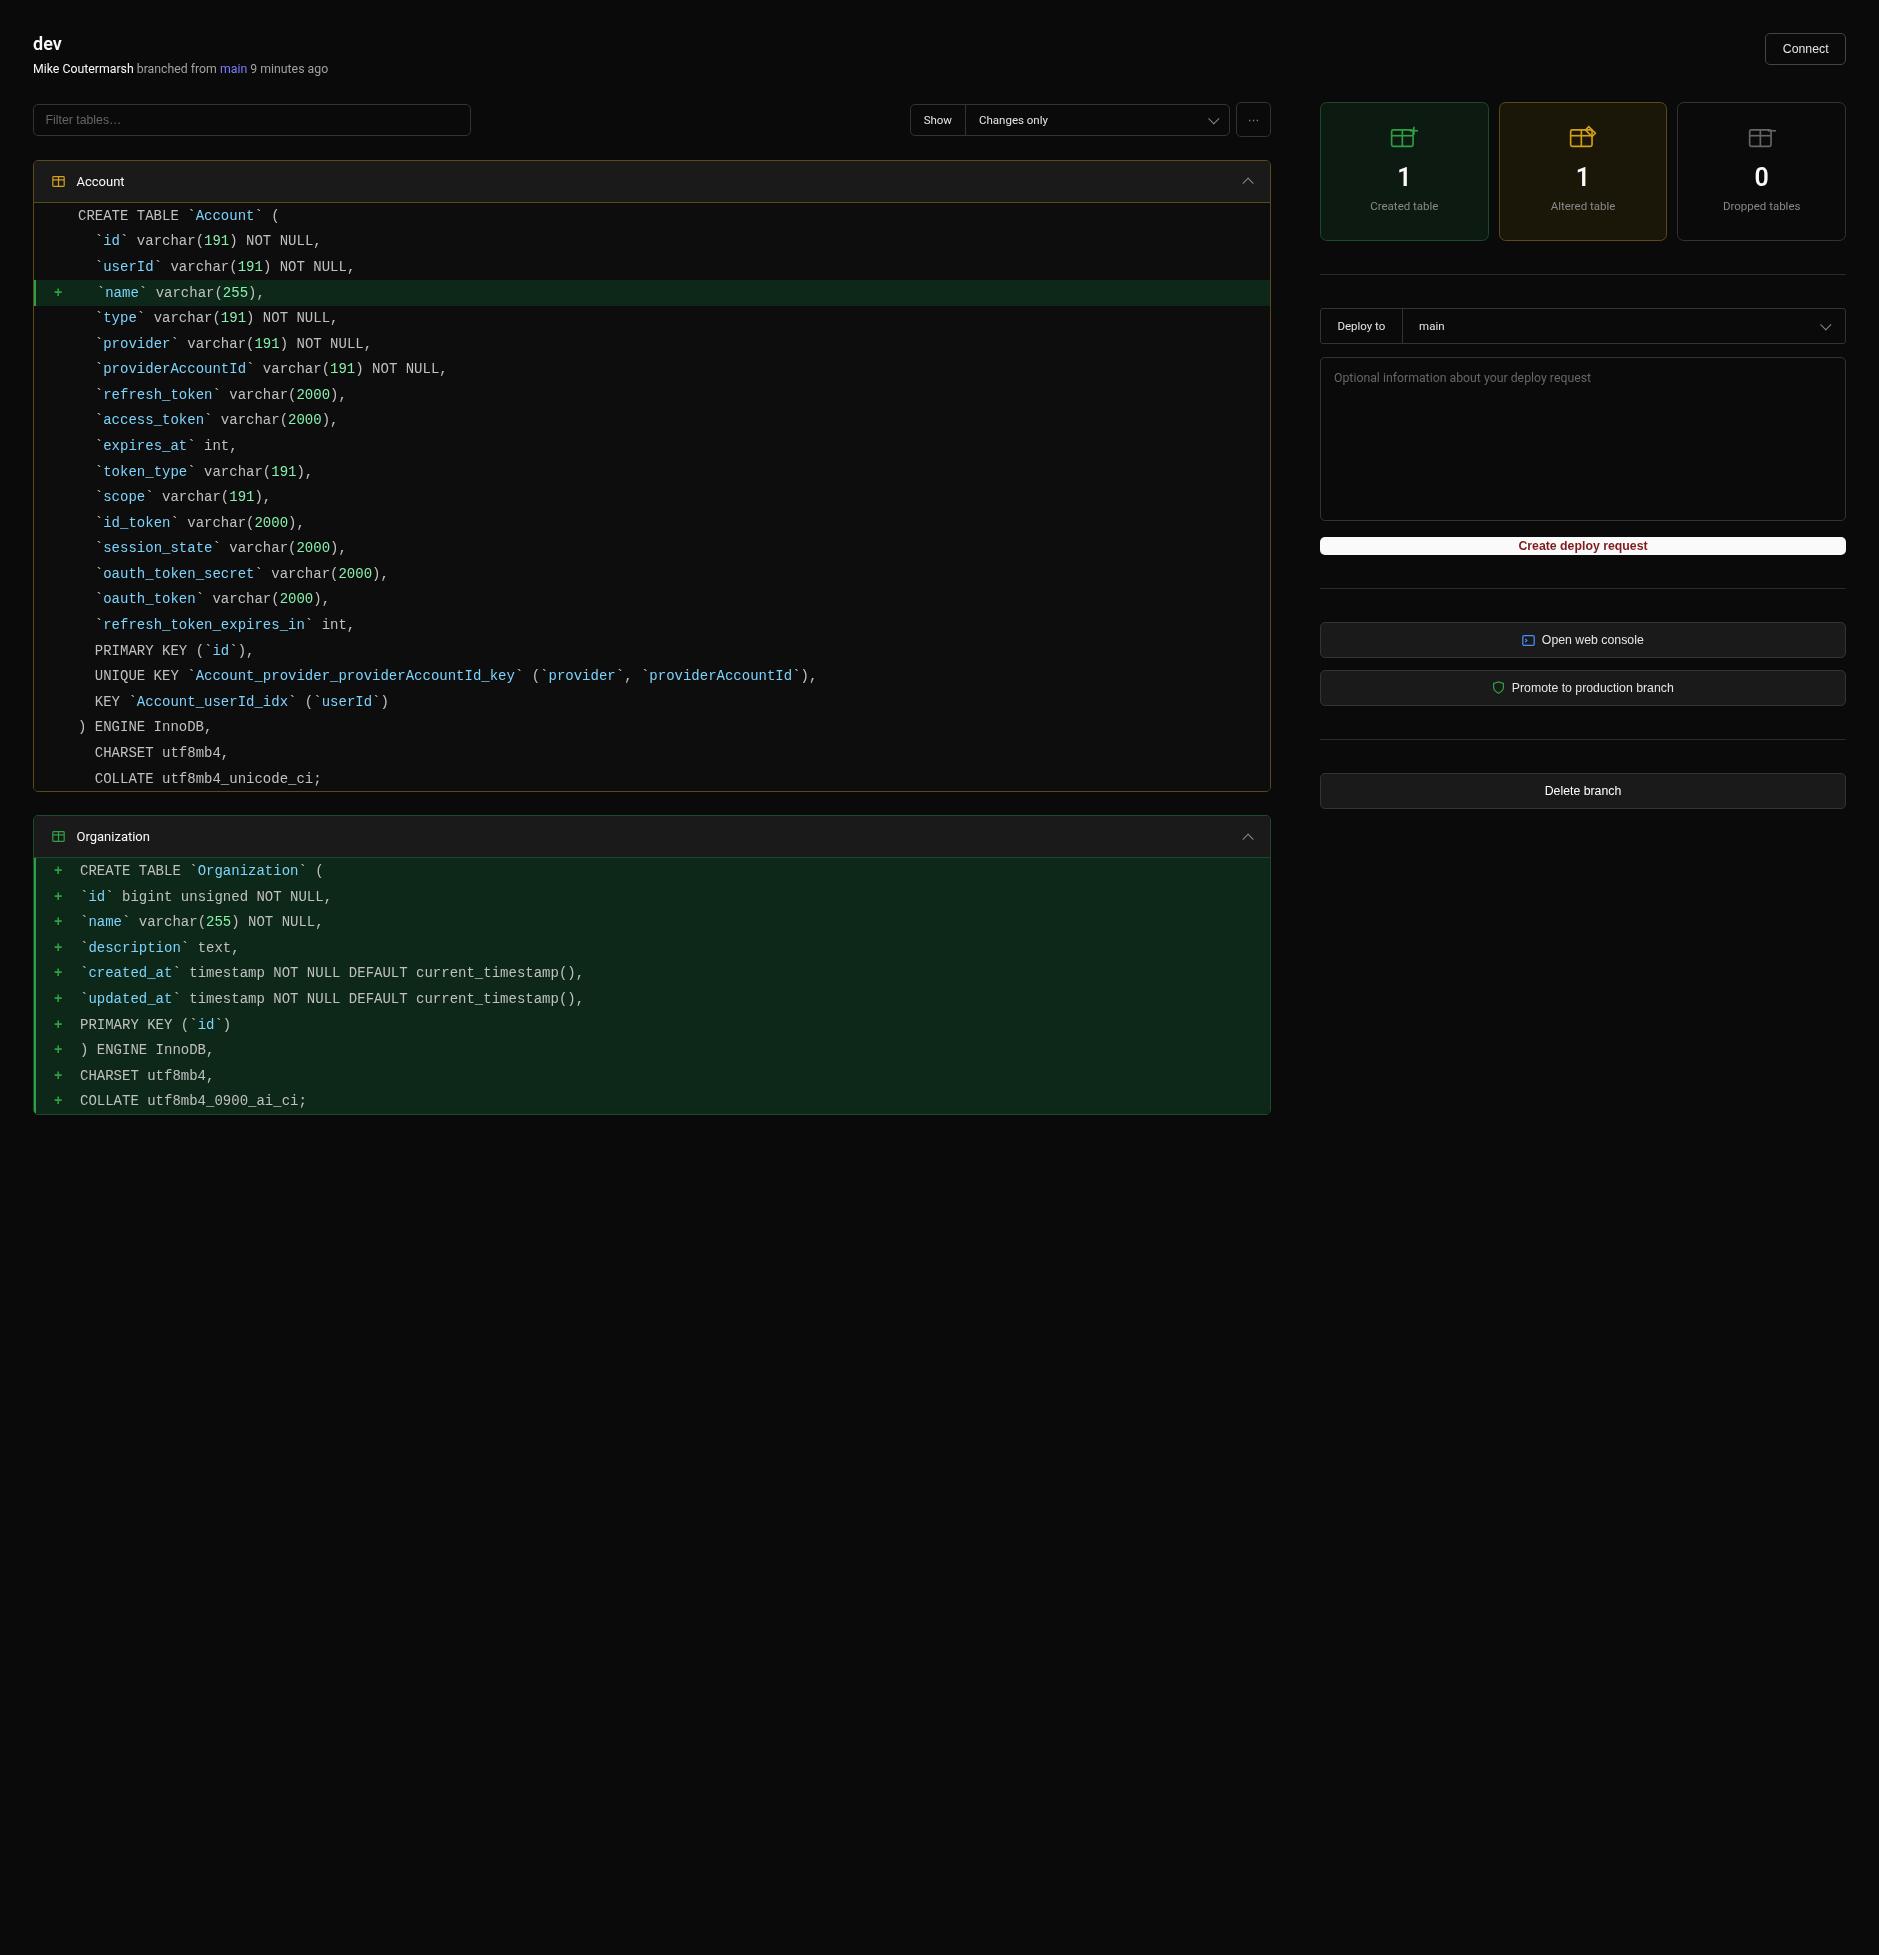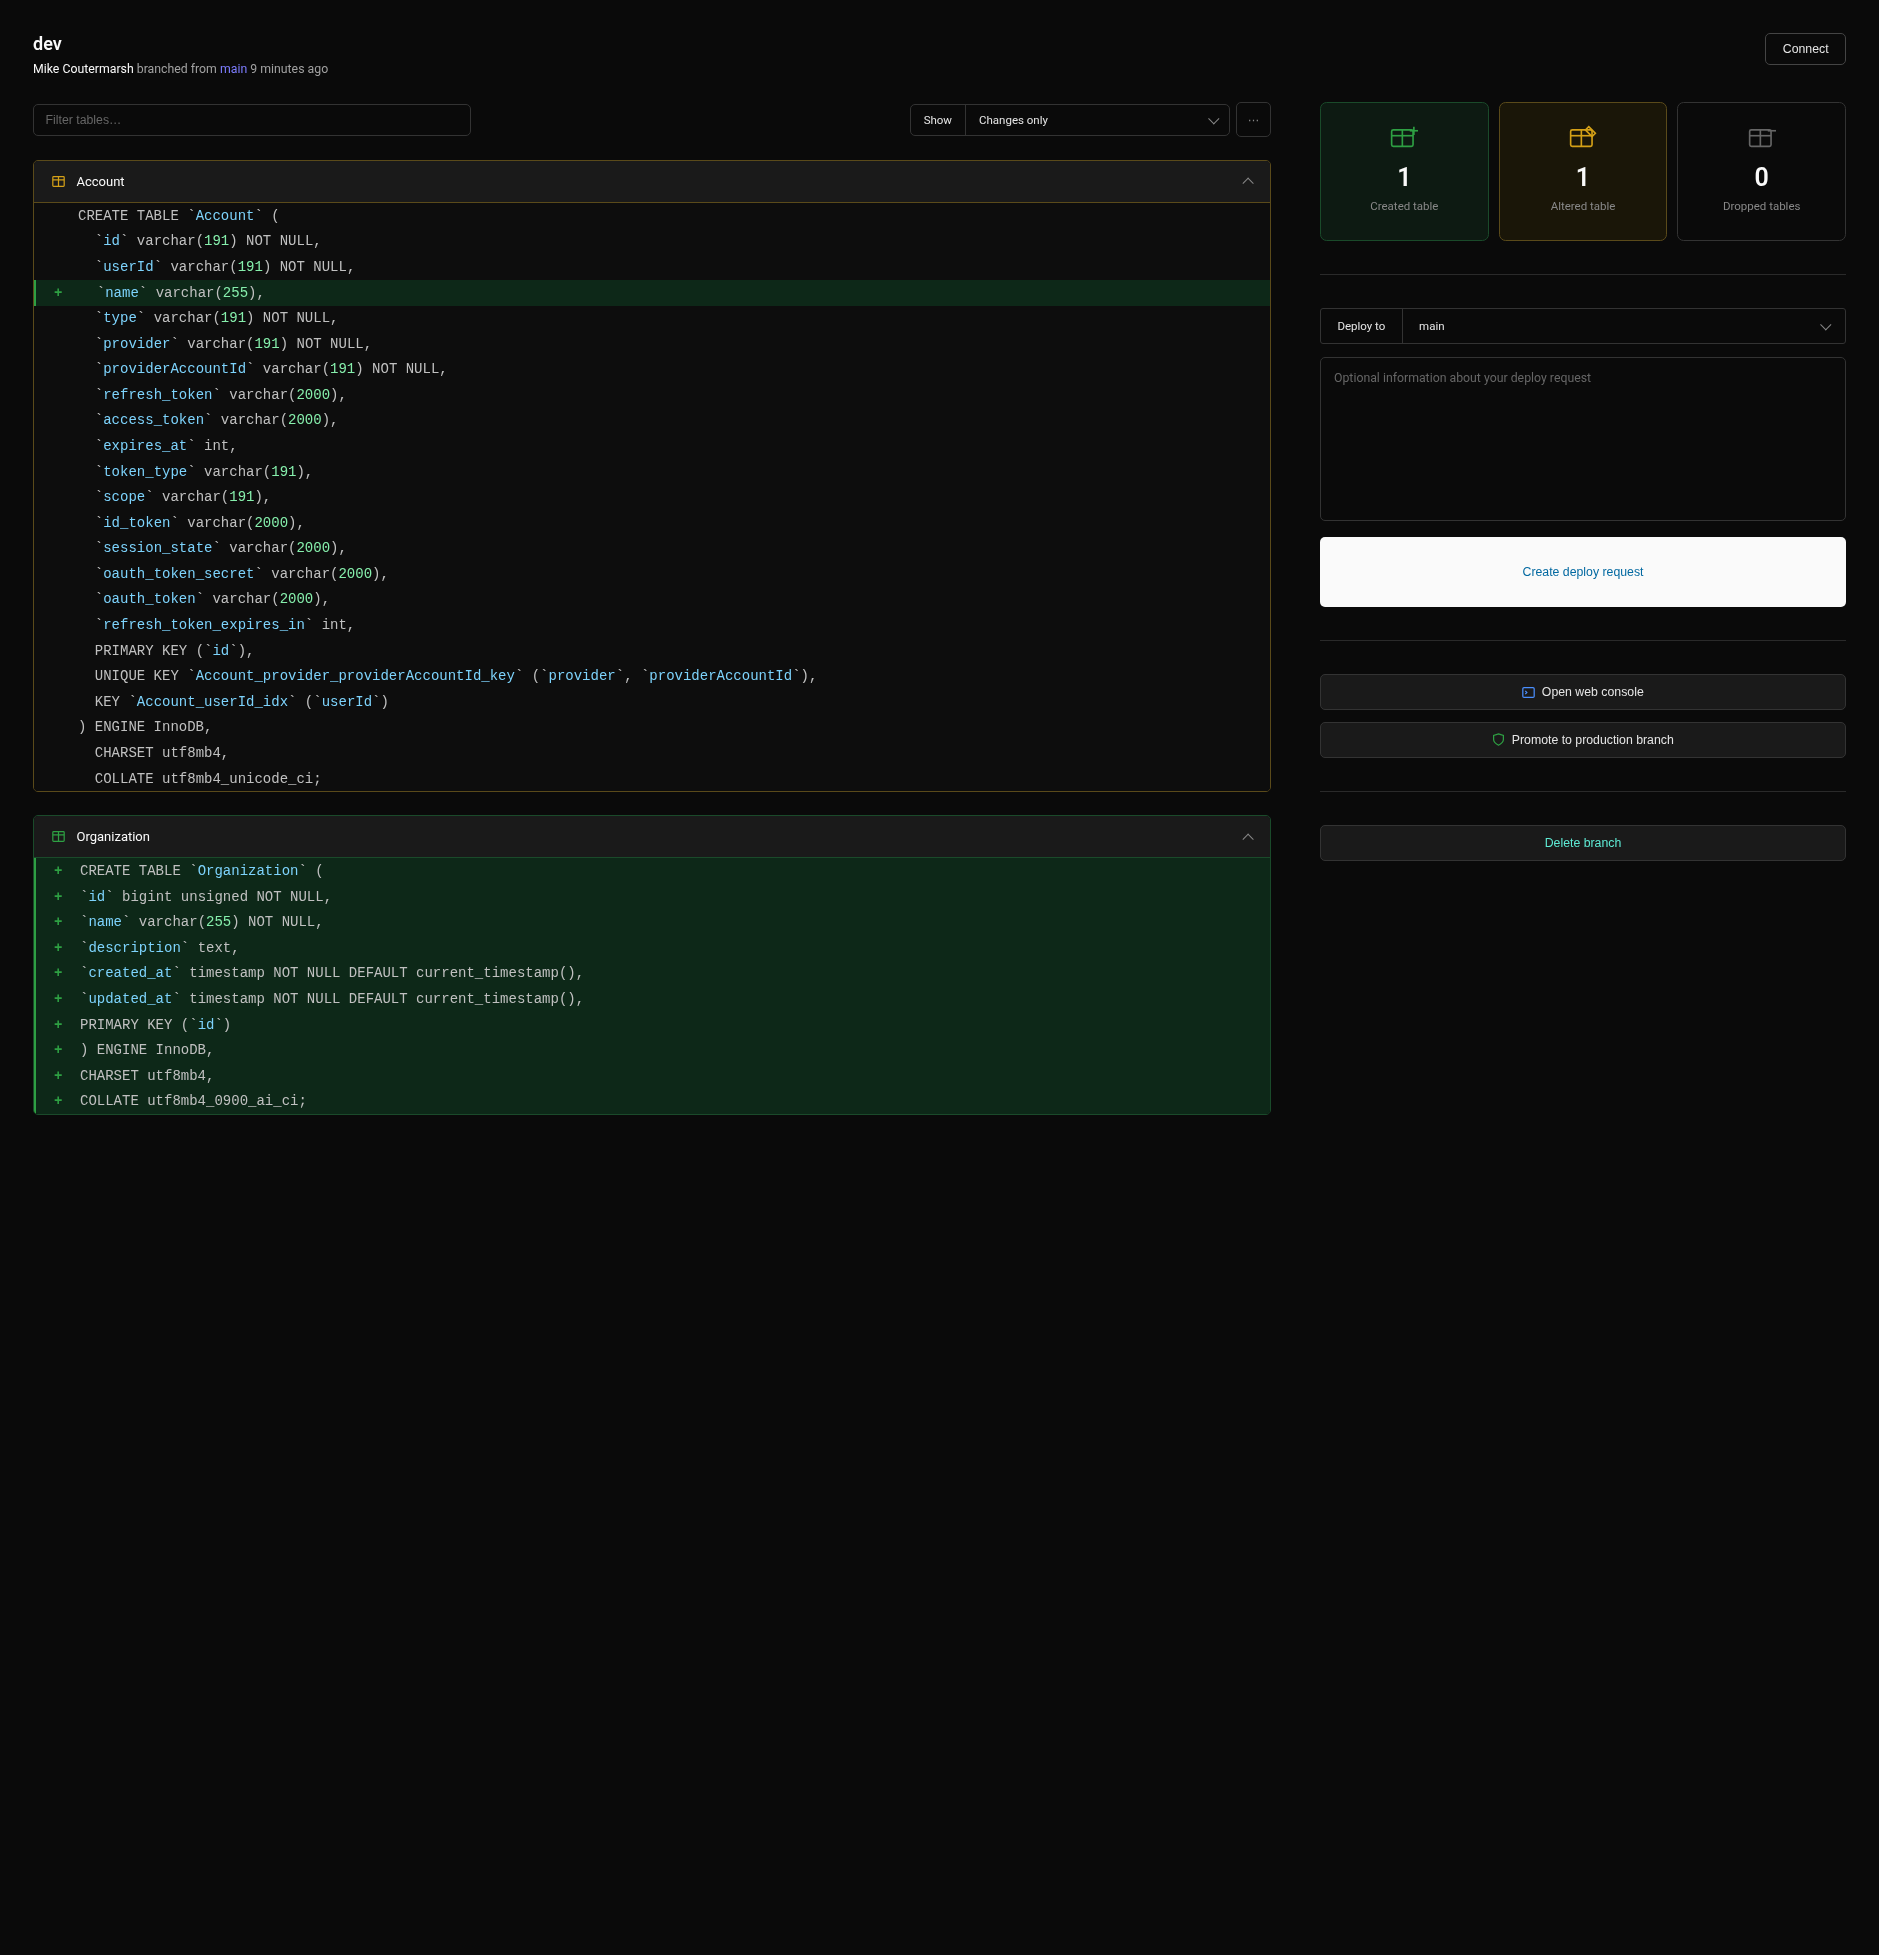--- a/index.html
+++ b/index.html
@@ -15,23 +15,23 @@
 .header-left h1 { font-size: 18px; font-weight: 600; color: #fafafa; margin-bottom: 8.2px; }
 .header-sub { font-size: 12.3px; color: #a1a1a1; }
 .header-sub .author { color: #fafafa; }
 .header-sub .branch-link { color: #7d7dff; }
 .btn {
   border: 0.8px solid #333; background: #1a1a1a; color: #e5e5e5;
   padding: 8.2px 16.4px; border-radius: 5px; font-size: 12.3px; font-weight: 500;
   cursor: pointer; display: inline-flex; align-items: center; justify-content: center; gap: 6.6px;
 }
 .btn-connect { background: #0a0a0a; border-color: #444; }
-.btn-white { background: #fafafa; color: #0369a1; border: none; width: 100%; padding: 28px; font-weight: 400; }
+.btn-white { background: #fafafa; color: #7f1d1d; border: none; width: 100%; padding: 2px; font-weight: 700; }
 .btn-full { width: 100%; padding: 10px; }
-.btn-danger { color: #5eead4; }
+.btn-danger { color: #ffffff; }
 
 .layout { display: flex; gap: 49px; }
 .main { flex: 1; min-width: 0; }
 .sidebar { width: 526px; flex-shrink: 0; }
 
 .controls { display: flex; justify-content: space-between; align-items: center; margin-bottom: 23px; gap: 10px; }
 .filter-input {
   background: #0a0a0a; border: 0.8px solid #333; border-radius: 5px;
   padding: 8.2px 11.5px; color: #e5e5e5; width: 438px; font-size: 12.3px;
 }

